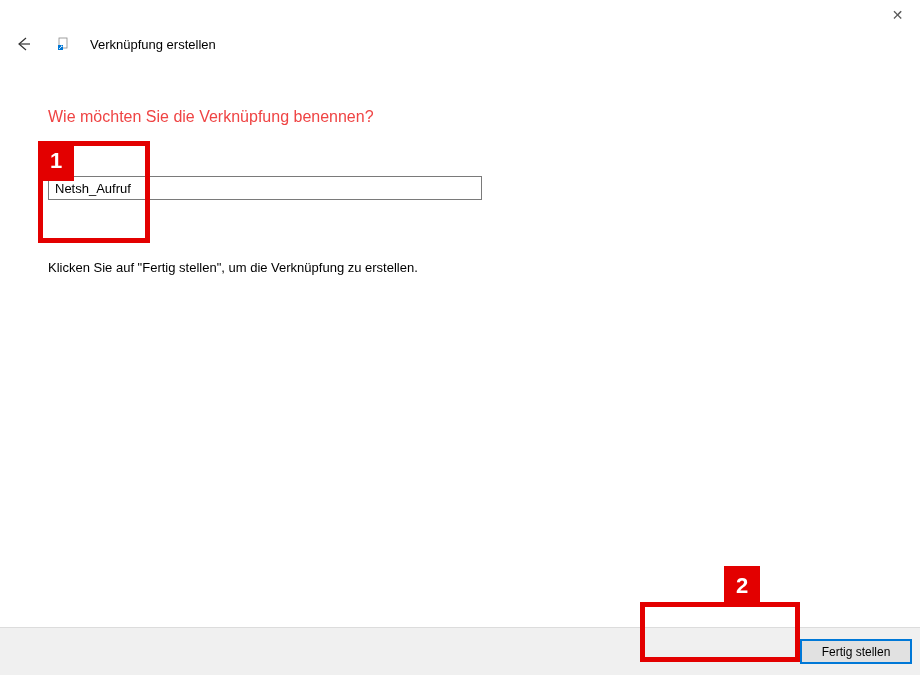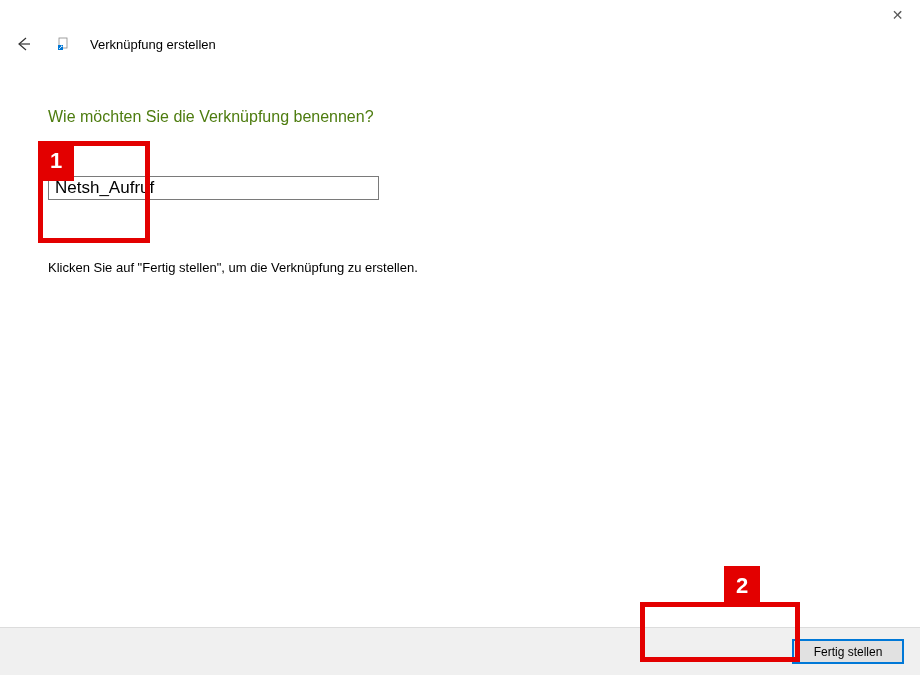--- a/index.html
+++ b/index.html
@@ -69,56 +69,56 @@
       color: #000;
     }
     .content {
       position: absolute;
       top: 108px;
       left: 48px;
       right: 48px;
     }
     .heading {
       font-size: 16px;
-      color: #4d7c0f;
+      color: #ef4444;
       font-weight: normal;
       margin-bottom: 50px;
     }
     .field-label {
       font-size: 13px;
       color: #000;
       margin-bottom: 8px;
     }
     .name-input {
-      width: 331px;
+      width: 434px;
       height: 24px;
       border: 1px solid #7a7a7a;
       padding: 10px 6px;
       font-family: inherit;
-      font-size: 17px;
+      font-size: 13px;
       outline: none;
       background: #fff;
     }
     .instruction {
       margin-top: 60px;
       font-size: 13px;
       color: #000;
     }
     .footer {
       position: absolute;
       bottom: 0;
       left: 0;
       right: 0;
       height: 48px;
       background: #f0f0f0;
       border-top: 1px solid #dcdcdc;
       display: flex;
       justify-content: flex-end;
       align-items: center;
-      padding-right: 16px;
+      padding-right: 8px;
       gap: 8px;
     }
     .btn {
       min-width: 112px;
       height: 25px;
       border: 1px solid #adadad;
       background: #e1e1e1;
       font-family: inherit;
       font-size: 12px;
       cursor: pointer;

